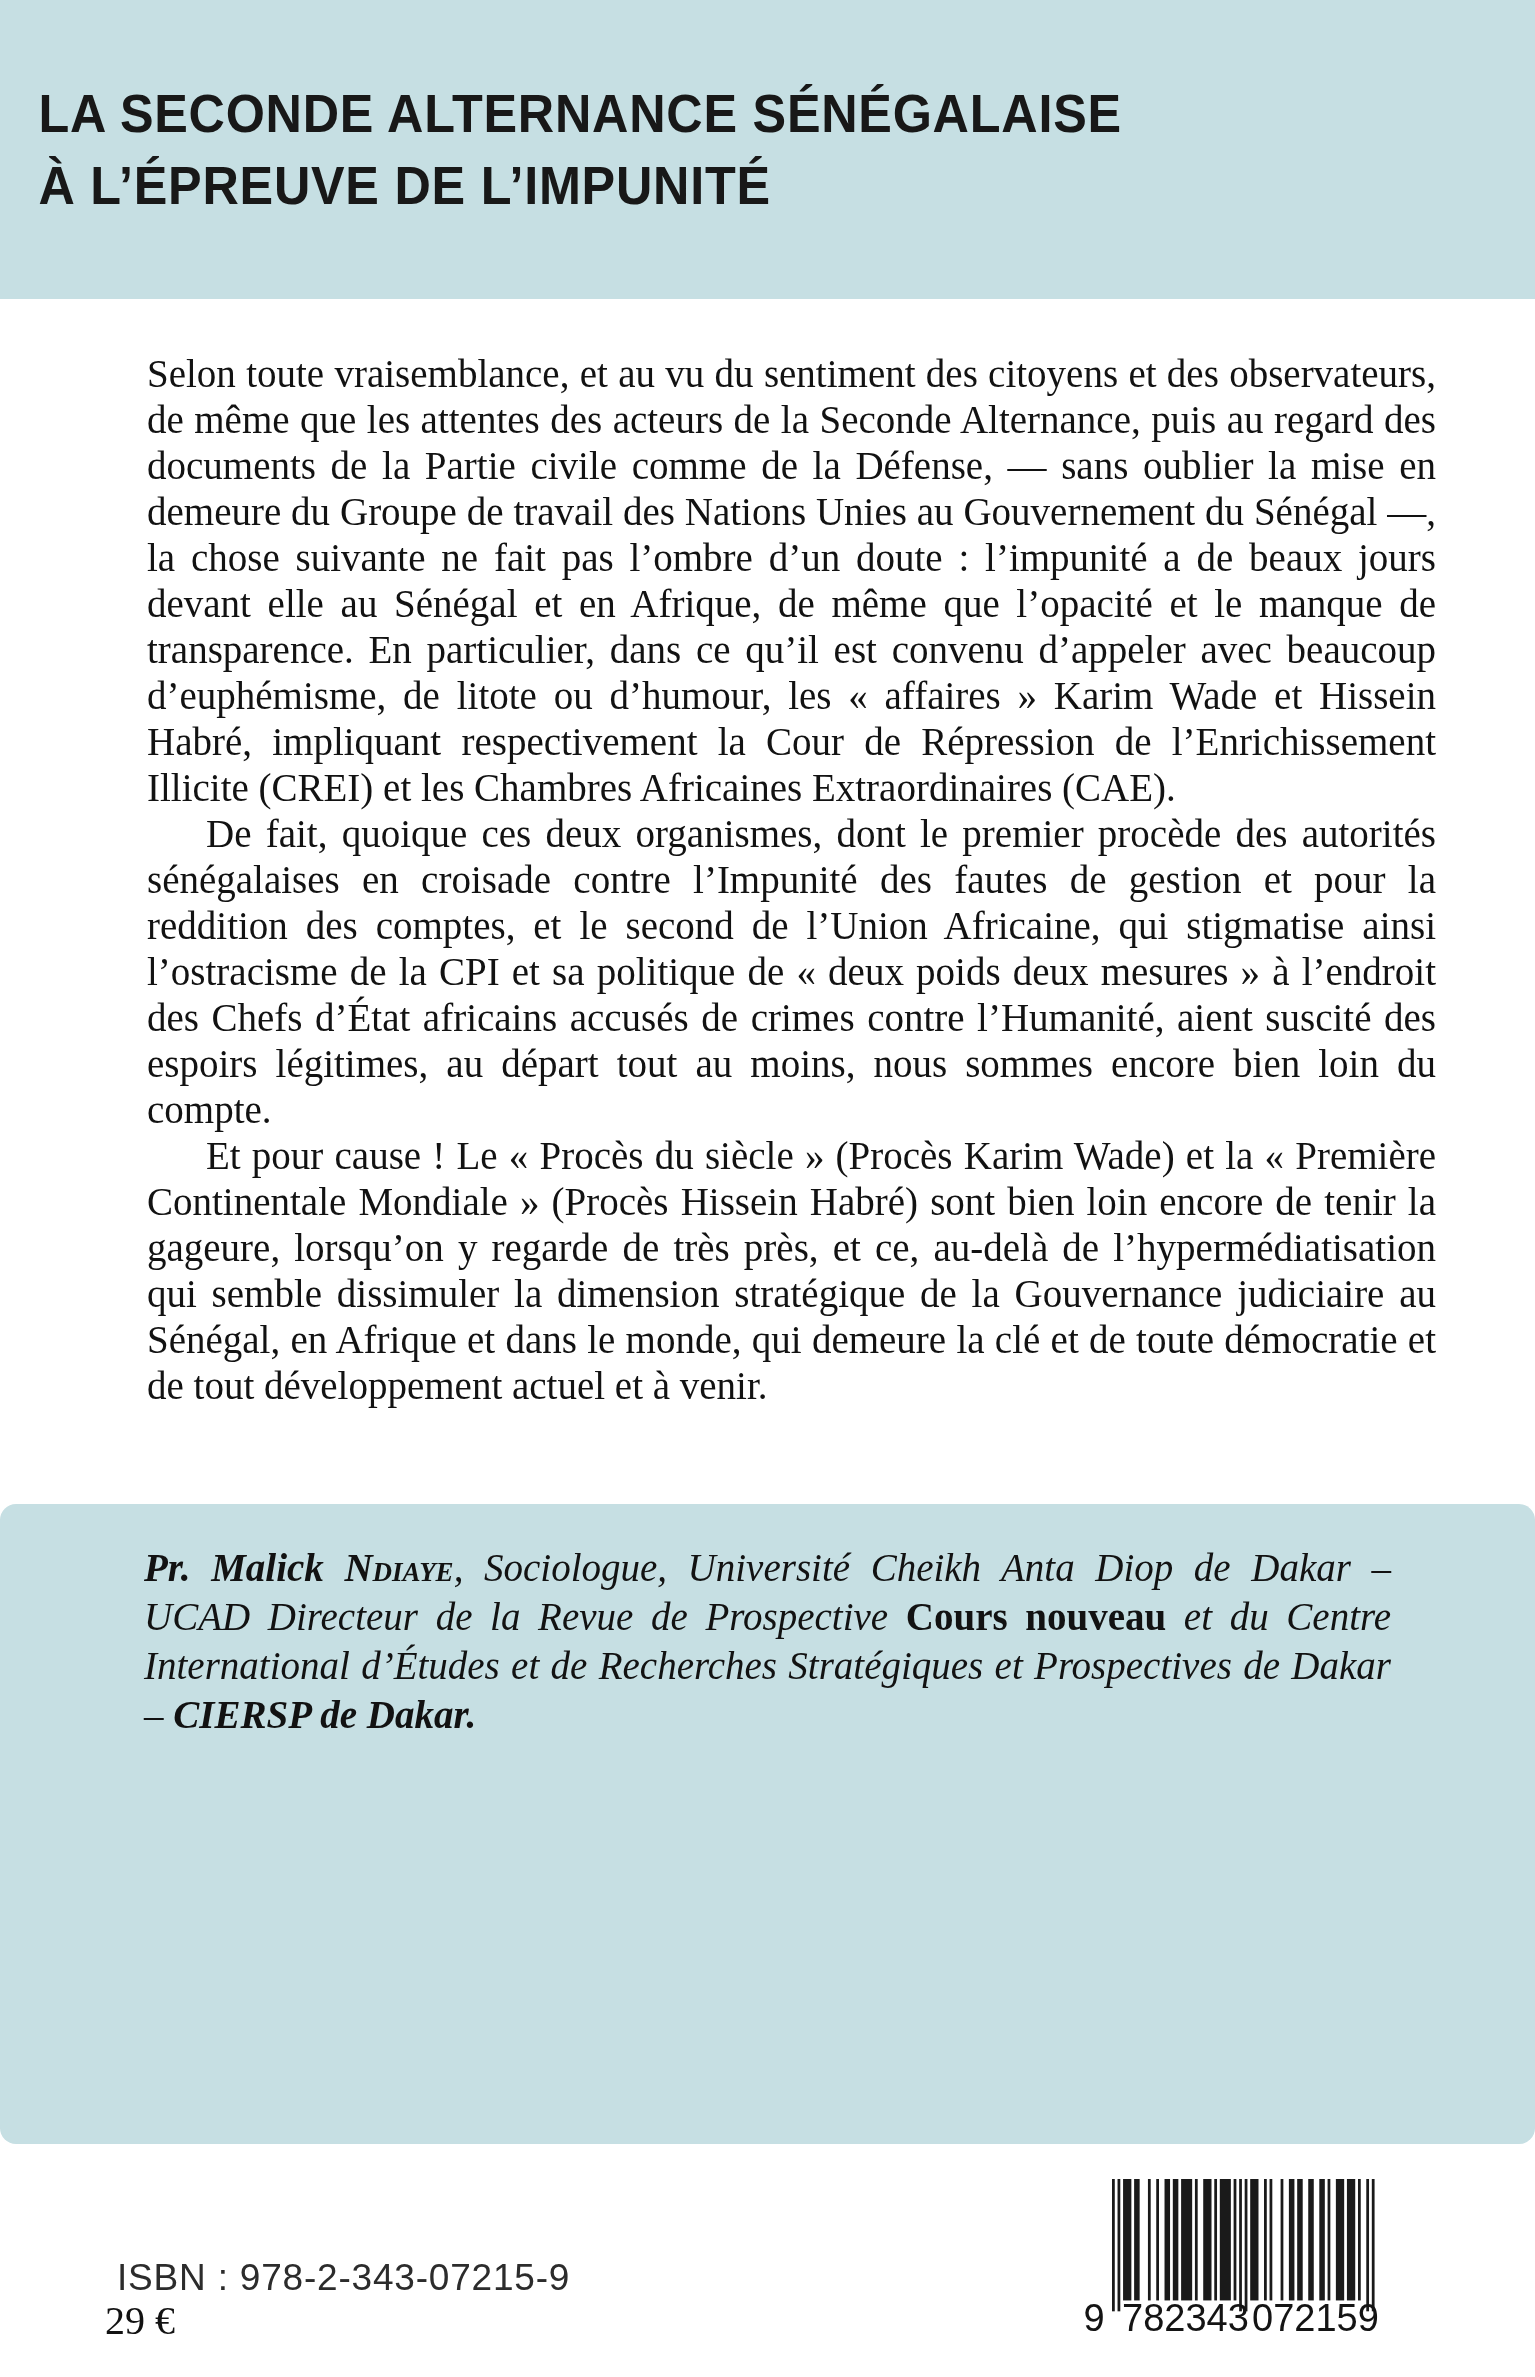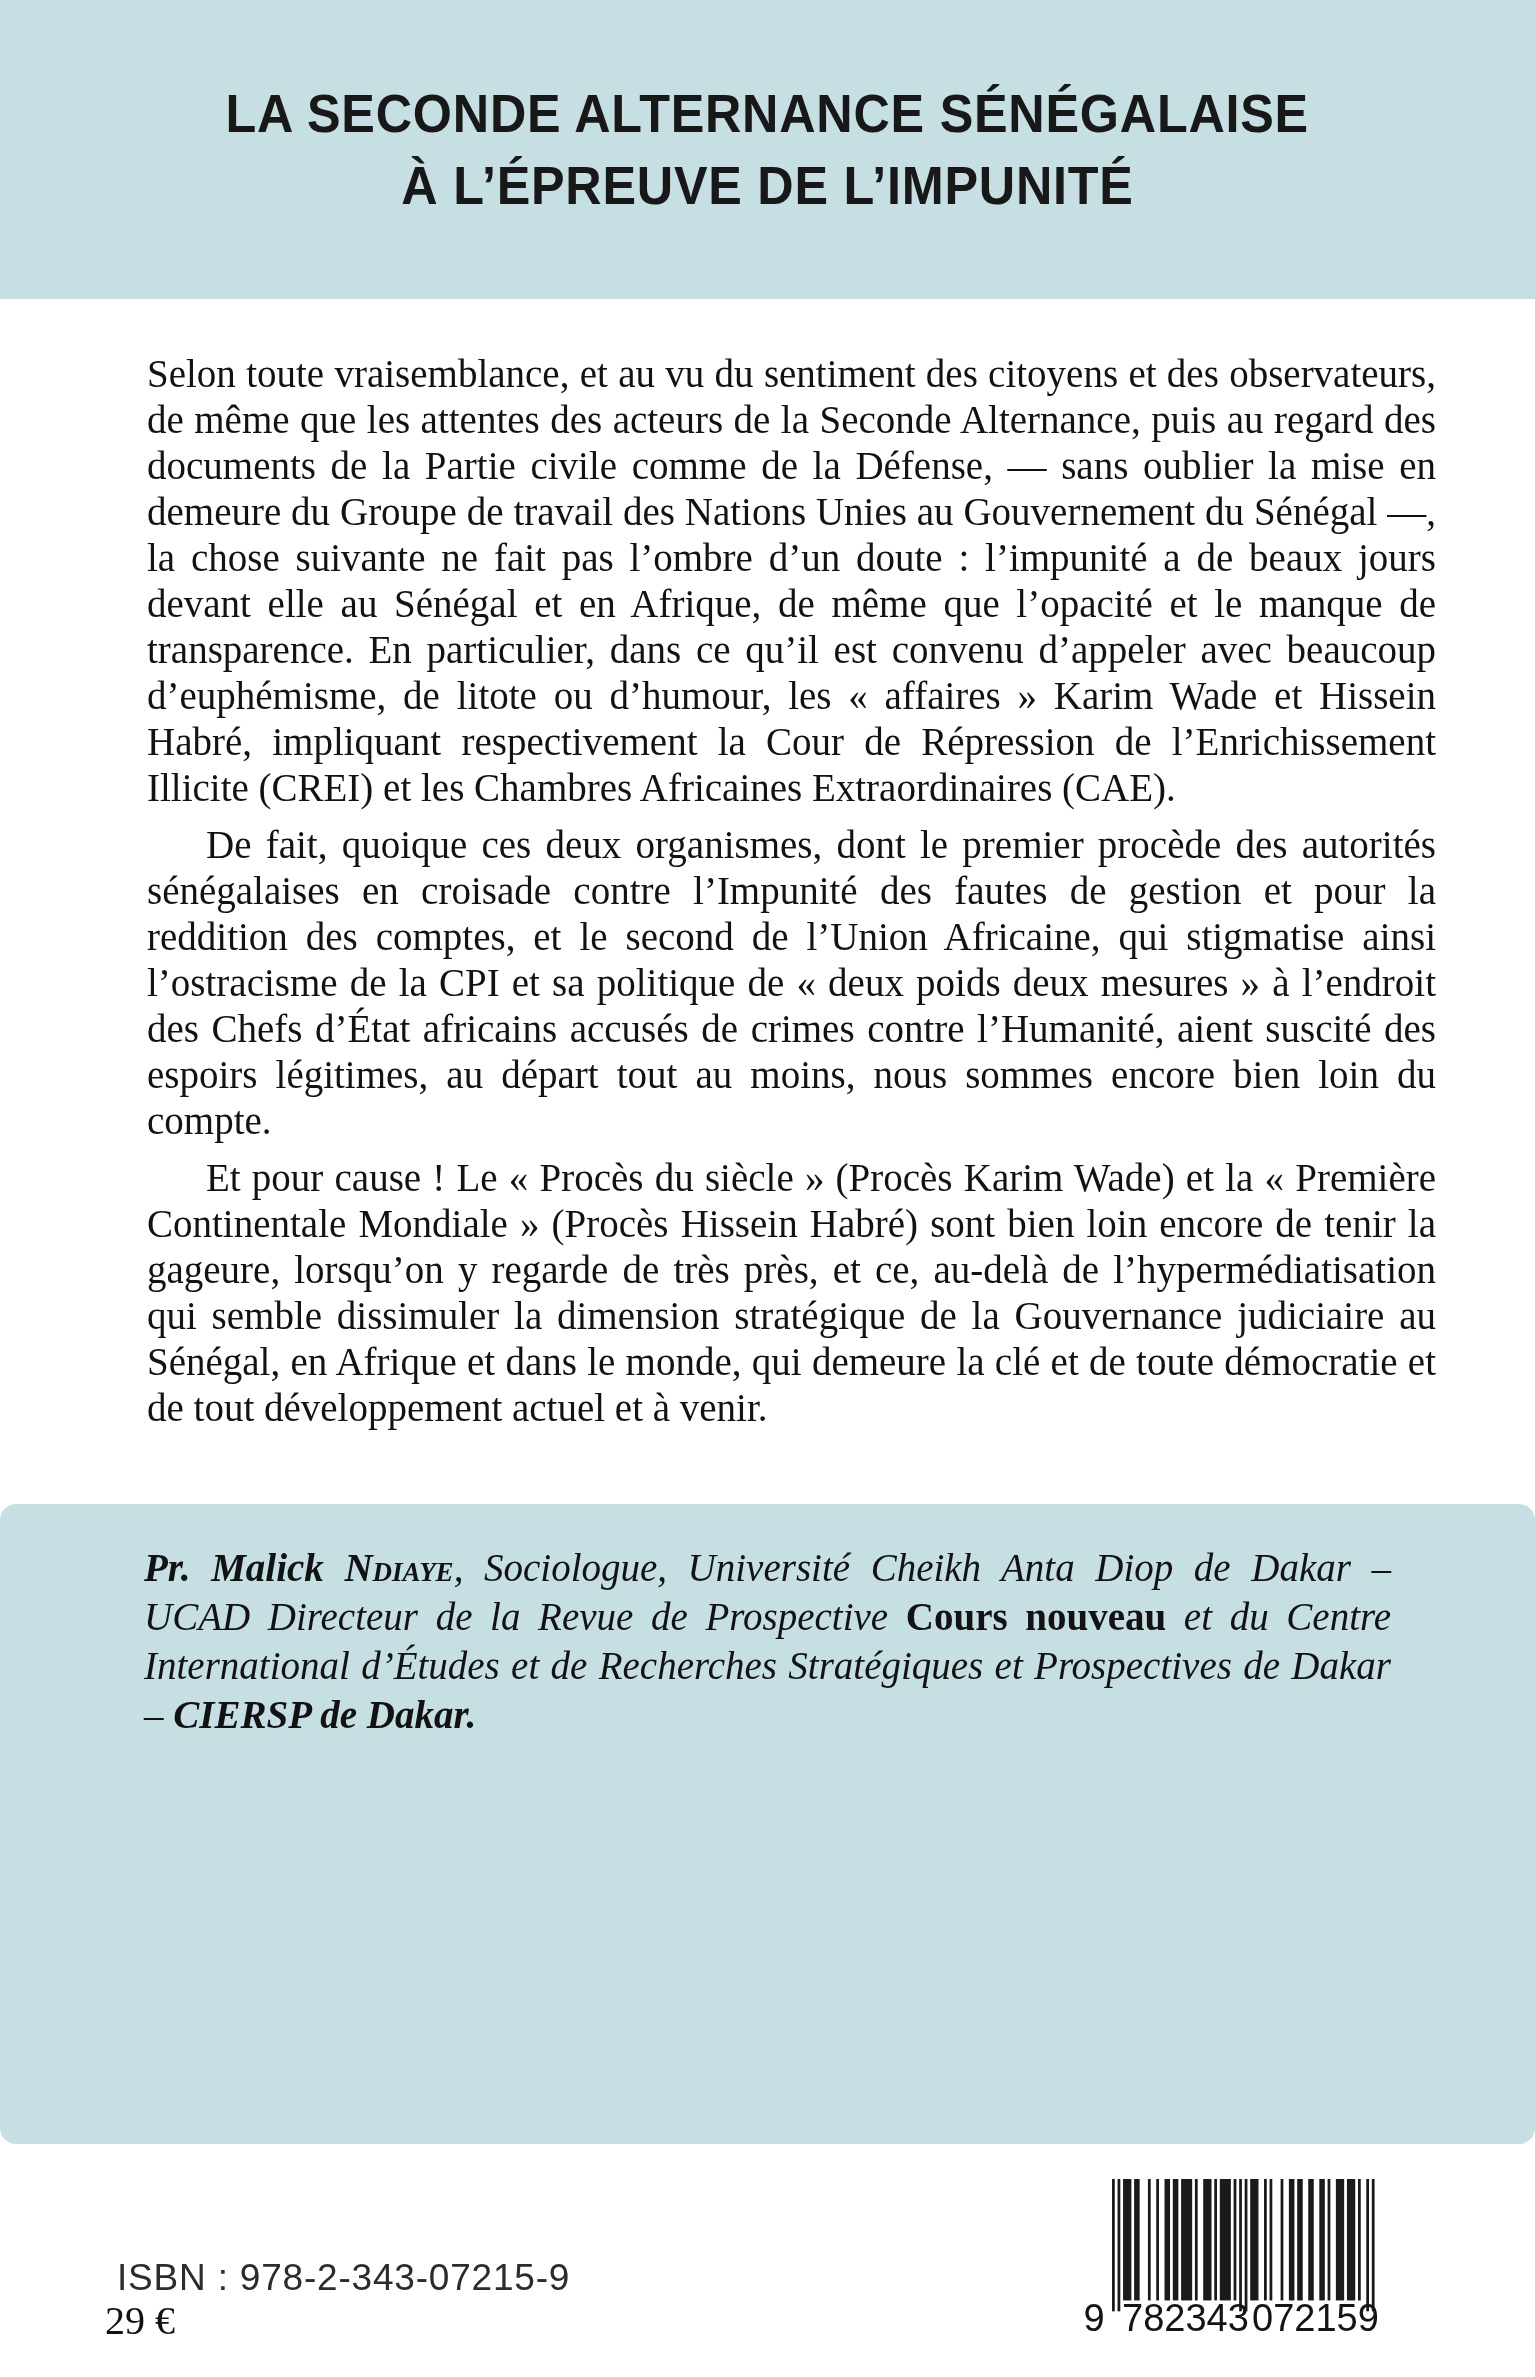--- a/index.html
+++ b/index.html
@@ -5,39 +5,39 @@
   * { margin:0; padding:0; box-sizing:border-box; }
   html,body { background:#ffffff; }
   .page {
     position:relative; width:1535px; height:2377px;
     background:#ffffff; overflow:hidden;
     color:#141414;
   }
   
   .band-title {
     position:absolute; left:0; top:0; width:100%; height:299px;
-    display:flex; flex-direction:column; justify-content:center; align-items:center;
+    display:flex; flex-direction:column; justify-content:center; 
   }
   .title-line {
     font-family:"Liberation Sans", sans-serif;
     font-weight:bold; font-size:53px; line-height:72px;
     letter-spacing:0.8px; color:#181818; white-space:nowrap;
     transform:scaleX(0.95); transform-origin:50% 50%;
   }
   
   .body-section {
     position:absolute; left:0; top:299px; width:100%;
     padding:52px 99px 0 147px; background:transparent;
   }
   .body-section p {
     font-family:"Liberation Serif", serif;
     font-size:39px; line-height:46px; text-align:justify;
     color:#121212;
   }
-  .body-section p + p { margin-top:11px; text-indent:59px; }
+  .body-section p + p { text-indent:59px; }
   
   .band-bio {
     position:absolute; left:0; top:1504px; width:100%; height:640px;
     padding:39px 144px 0 144px;
     border-radius:16px;
   }
   .bio {
     font-family:"Liberation Serif", serif; font-style:italic;
     font-size:39px; line-height:49px; text-align:justify; color:#121212;
   }

